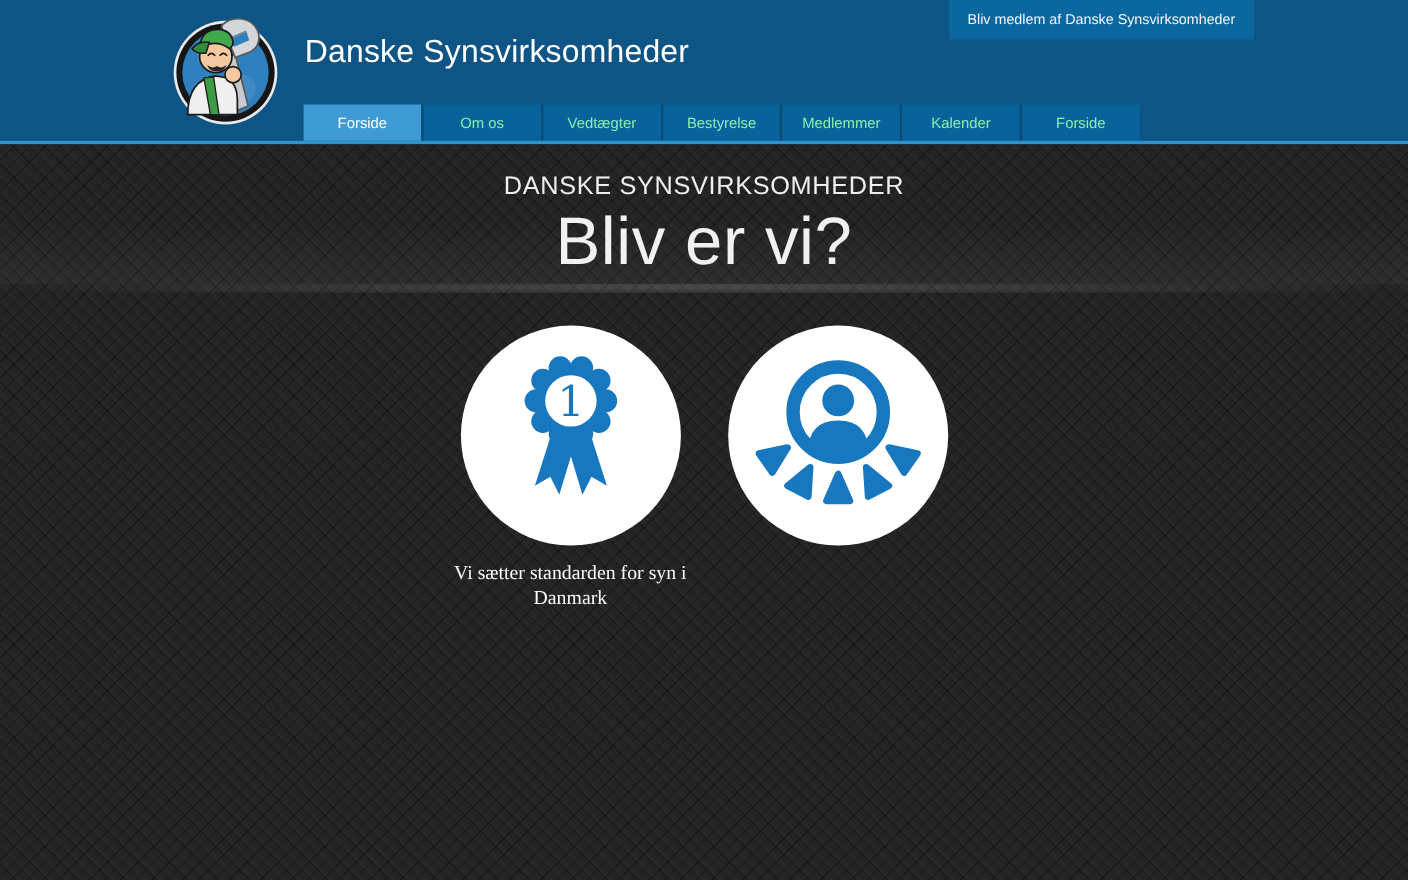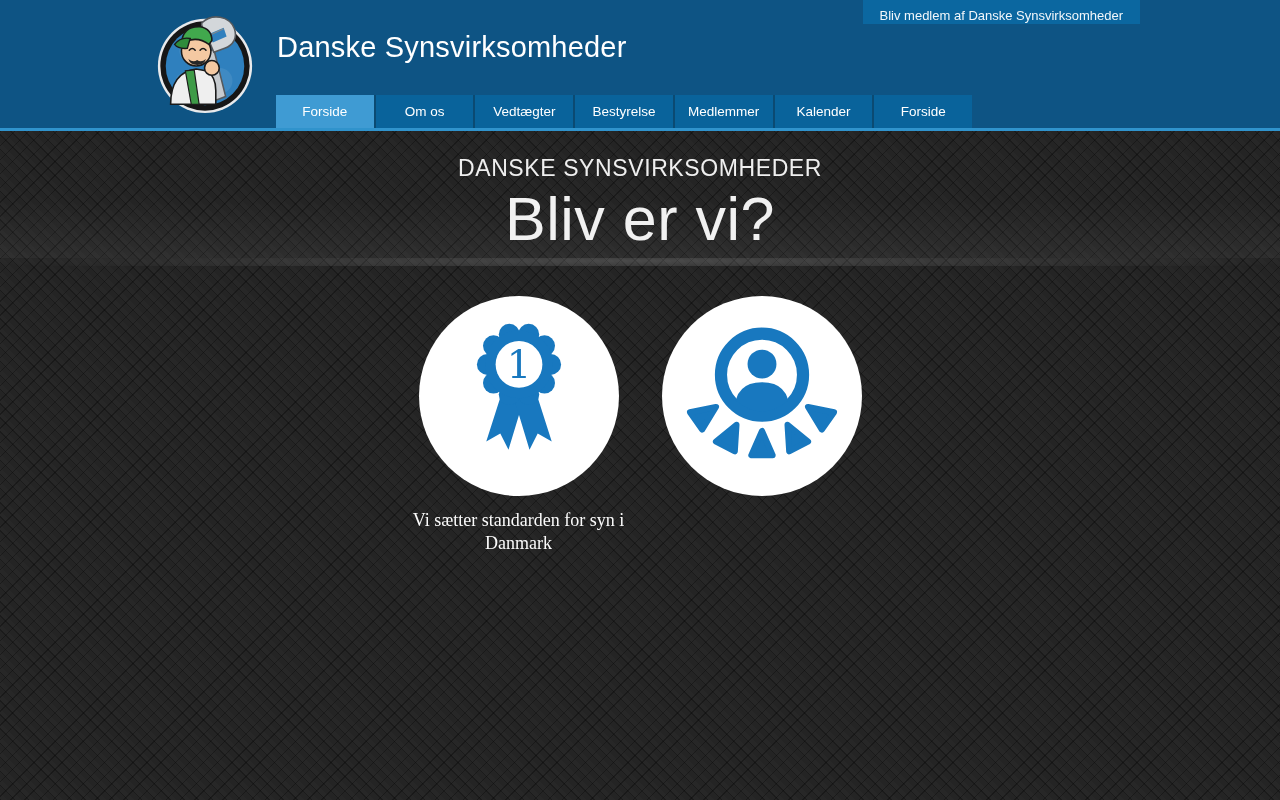--- a/index.html
+++ b/index.html
@@ -16,31 +16,31 @@
     position:absolute;left:0;right:0;bottom:0;height:3px;background:#3093CC;
   }
   .logo{
     position:absolute;left:151px;top:9px;width:108px;height:112px;cursor:pointer;
   }
   .site-title{
     position:absolute;left:277px;top:31px;
     color:#FFFFFF;font-size:29px;font-weight:400;letter-spacing:.2px;
   }
   .join-btn{
-    position:absolute;top:0;right:140px;height:24px;
+    position:absolute;top:0;right:140px;height:36px;
     background:#0B67A0;color:#F2F7FB;font-size:13px;
     line-height:32px;padding:0 17px;cursor:pointer;border:0;
     font-family:inherit;
   }
   .nav{
-    position:absolute;left:276px;bottom:3px;width:696px;height:33px;
+    position:absolute;left:276px;bottom:3px;width:760px;height:33px;
     display:flex;
   }
   .tab{
-    flex:1;background:#09639B;color:#ffffff;font-size:13.5px;
+    flex:1;background:#09639B;color:#86efac;font-size:13.5px;
     display:flex;align-items:center;justify-content:center;cursor:pointer;
   }
   .tab + .tab{border-left:2px solid #0B4A72;}
   .tab.active{background:#3F9BD3;color:#FFFFFF;}
   
   .main{
     height:669px;
     background-color:#242424;
     background-image:
       repeating-linear-gradient(45deg, rgba(0,0,0,.30) 0px, rgba(0,0,0,.30) 1px, transparent 1px, transparent 10px),

